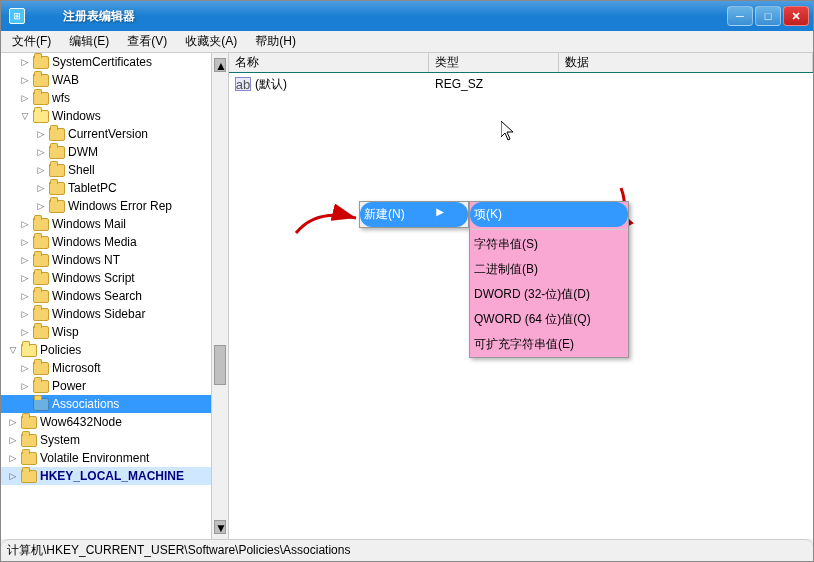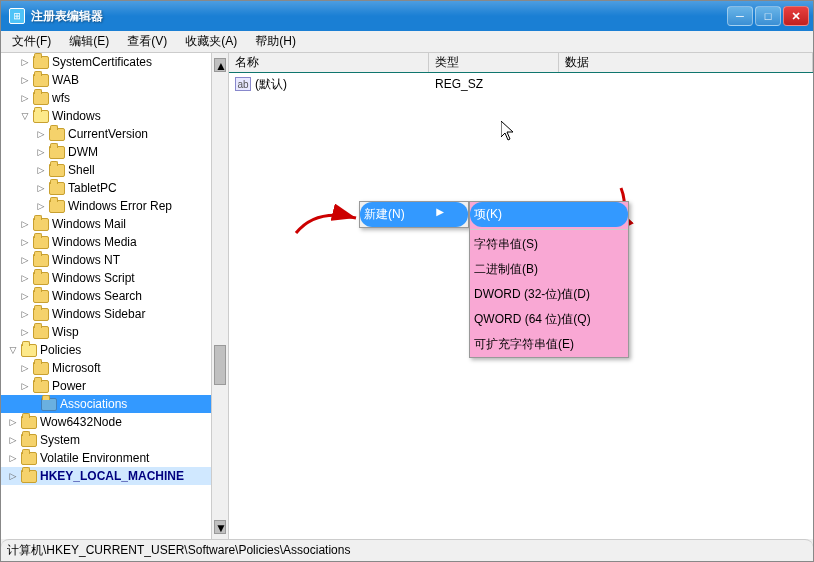--- a/index.html
+++ b/index.html
@@ -47,20 +47,21 @@
       align-items: center;
       justify-content: center;
       font-size: 9px;
       color: white;
     }
     .title-bar-text {
       color: white;
       font-size: 12px;
       font-weight: bold;
       text-shadow: 1px 1px 2px rgba(0,0,0,0.4);
+      margin-left: 32px;
     }
     .title-bar-buttons {
       display: flex;
       gap: 2px;
     }
     .title-btn {
       width: 26px;
       height: 20px;
       border-radius: 4px;
       border: 1px solid rgba(255,255,255,0.4);
@@ -406,21 +407,21 @@
       <div class="tree-item" style="padding-left: 16px;">
         <div class="tree-expander">▷</div>
         <div class="folder"></div>
         <span class="tree-label">Microsoft</span>
       </div>
       <div class="tree-item" style="padding-left: 16px;">
         <div class="tree-expander">▷</div>
         <div class="folder"></div>
         <span class="tree-label">Power</span>
       </div>
-      <div class="tree-item selected" style="padding-left: 24px; text-align: center;">
+      <div class="tree-item selected" style="padding-left: 16px; text-align: center;">
         <div class="tree-expander" style="color:white;"> </div>
         <div class="folder" style="background:#6ab0e0;border-color:#4480b8;"></div>
         <span class="tree-label">Associations</span>
       </div>
       <div class="tree-item" style="padding-left: 0px;">
         <div class="tree-expander" style="margin-left:4px;">▷</div>
         <div class="folder"></div>
         <span class="tree-label">Wow6432Node</span>
       </div>
       <div class="tree-item" style="padding-left: 0px;">
@@ -448,21 +449,21 @@
 
     <div class="right-panel">
       <div class="right-header">
         <div class="right-header-col col-name">名称</div>
         <div class="right-header-col col-type">类型</div>
         <div class="right-header-col col-data">数据</div>
       </div>
       <div class="right-body">
         <div class="reg-row">
           <div class="reg-cell name">
-            <div class="reg-icon" style="font-size:10px; color:#555;">ab</div>
+            <div class="reg-icon" style="font-size:13px; color:#555;">ab</div>
             <span>(默认)</span>
           </div>
           <div class="reg-cell type">REG_SZ</div>
         </div>
       </div>
     </div>
 
     <div class="context-overlay">
 
       <div class="context-menu" style="top:148px; left:358px; min-width:110px;">

